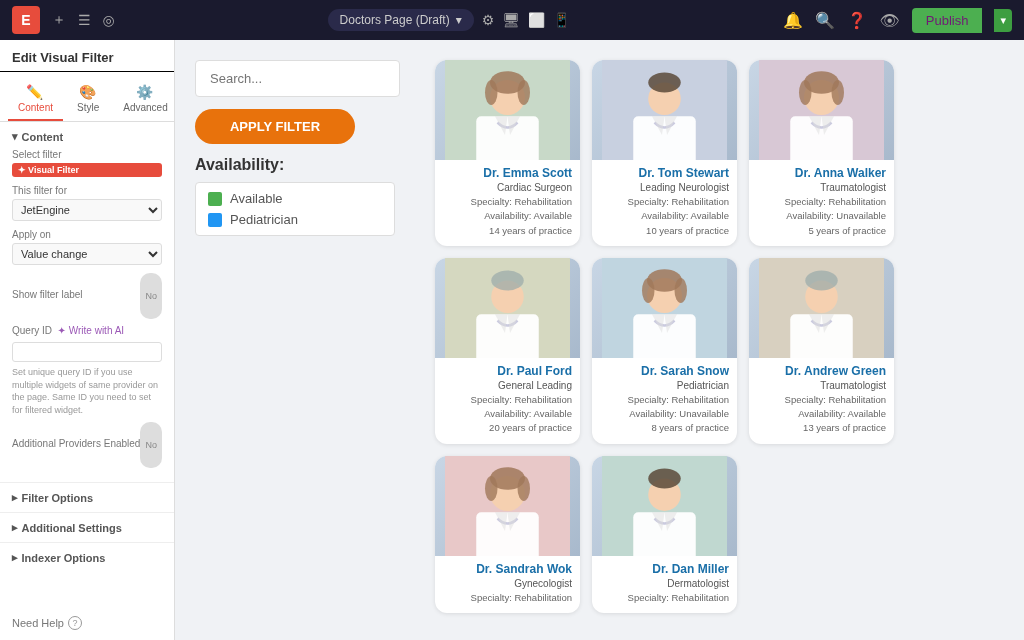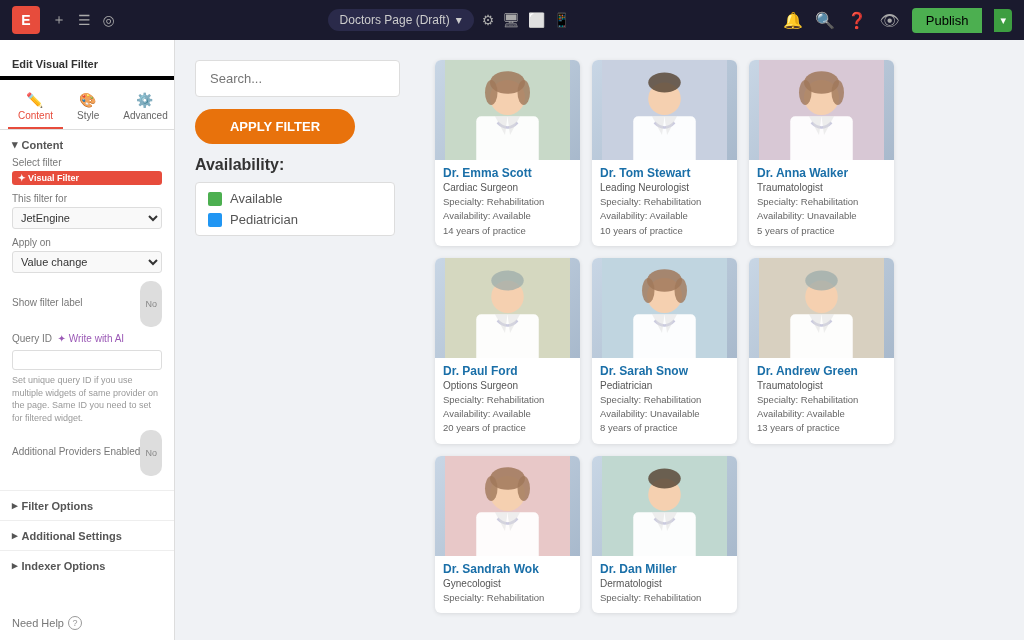--- a/index.html
+++ b/index.html
@@ -31,21 +31,21 @@
       border-radius: 20px;
       padding: 4px 12px;
       color: #ccc;
       font-size: 12px;
       display: flex; align-items: center; gap: 6px;
       cursor: pointer;
     }
     .top-bar-action-icon { color: #aaa; font-size: 16px; cursor: pointer; }
     .publish-btn {
       background: #4CAF50;
-      color: #000000;
+      color: #701a75;
       border: none;
       border-radius: 4px 0 0 4px;
       padding: 5px 14px;
       font-size: 13px;
       cursor: pointer;
       font-weight: 500;
     }
     .publish-dropdown {
       background: #3d9e41;
       color: white;
@@ -67,25 +67,25 @@
     .left-panel {
       width: 175px;
       background: #fff;
       border-right: 1px solid #ddd;
       display: flex;
       flex-direction: column;
       flex-shrink: 0;
       overflow-y: auto;
     }
     .panel-header {
-      padding: 18px 12px 6px;
-      font-size: 11px;
+      padding: 10px 12px 6px;
+      font-size: 13px;
       font-weight: 600;
       color: #333;
-      border-bottom: 4px solid #000000;
+      border-bottom: 1px solid #000000;
     }
     .panel-tabs {
       display: flex;
       border-bottom: 1px solid #ddd;
       padding: 6px 8px 0;
       gap: 4px;
     }
     .panel-tab {
       display: flex;
       flex-direction: column;
@@ -266,23 +266,23 @@
     
     .doctors-grid {
       display: grid;
       grid-template-columns: repeat(3, 145px);
       gap: 12px;
       margin-left: 10px;
     }
 
     .doctor-card {
       background: white;
-      border-radius: 6px;
+      border-radius: 12px;
       overflow: hidden;
-      text-align: left;
+      text-align: right;
       box-shadow: 0 1px 4px rgba(0,0,0,0.1);
     }
     .doctor-avatar {
       width: 100%;
       height: 100px;
       background: linear-gradient(135deg, #c8d6e5 0%, #a8b9cc 100%);
       display: flex;
       align-items: flex-end;
       justify-content: center;
       overflow: hidden;
@@ -556,21 +556,21 @@
       <ellipse cx="50" cy="18" rx="13" ry="8" fill="#9aa" opacity="0.7"></ellipse>
 
       <path d="M42,50 Q50,58 58,50" stroke="#aac" stroke-width="2" fill="none" opacity="0.6"></path>
 
       <path d="M40,45 L48,60 L50,45" fill="#ddd" opacity="0.5"></path>
       <path d="M60,45 L52,60 L50,45" fill="#ddd" opacity="0.5"></path>
     </svg>
       </div>
       <div class="doctor-info">
         <div class="doctor-name">Dr. Paul Ford</div>
-        <div class="doctor-title">Options Surgeon</div>
+        <div class="doctor-title">General Leading</div>
         <div class="doctor-detail">Specialty: Rehabilitation</div>
               <div class="doctor-detail">Availability: Available</div>
               <div class="doctor-detail">20 years of practice</div>
       </div>
     </div>
           <div class="doctor-card">
       <div class="doctor-avatar">
         <svg viewBox="0 0 100 80" width="100%" height="100px" xmlns="http://www.w3.org/2000/svg" style="display:block">
       <rect width="100" height="80" fill="#c0d5e0"></rect>
 

